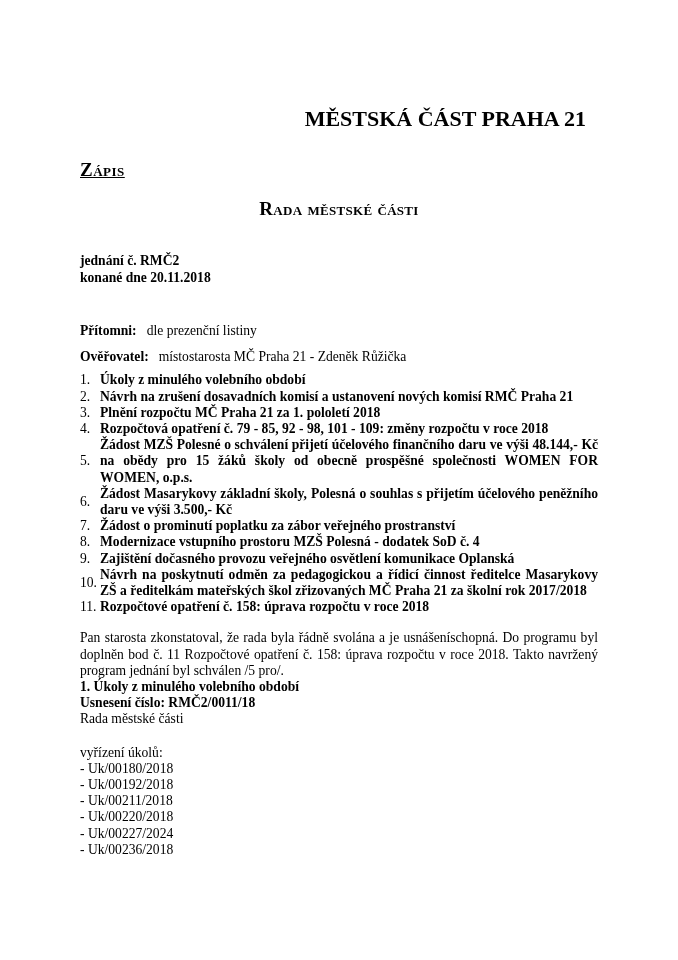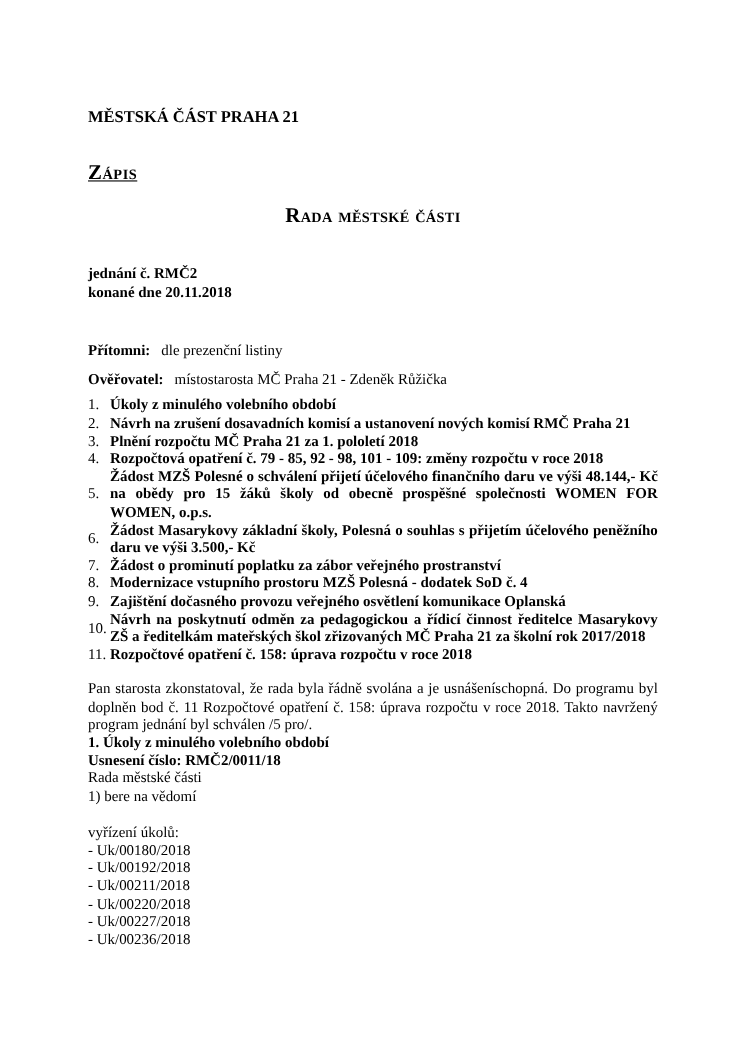--- a/index.html
+++ b/index.html
@@ -9,25 +9,25 @@
     height: 960px;
     background: #ffffff;
     color: #000000;
     font-family: "Liberation Serif", "DejaVu Serif", serif;
     font-size: 13.6px;
     overflow: hidden;
   }
   .content { padding: 97px 80px 0 80px; }
 
   .doc-title {
-    margin: 0;
-    font-size: 15px;
+    margin: 12px;
+    font-size: 22px;
     line-height: 20px;
     font-weight: bold;
-    text-align: left;
+    text-align: right;
   }
   .zapis-line { margin-top: 30px; text-align: left; }
   .zapis {
     font-size: 19px;
     font-weight: bold;
     font-variant: small-caps;
     text-decoration: underline;
     letter-spacing: 0.5px;
   }
   .rada-line { margin-top: 17px; text-align: center; }
@@ -148,27 +148,26 @@
         <span class="agenda-text">Rozpočtové opatření č. 158: úprava rozpočtu v roce 2018</span>
       </div>
     </div>
 
     <p class="opening">Pan starosta zkonstatoval, že rada byla řádně svolána a je usnášeníschopná. Do programu byl doplněn bod č. 11 Rozpočtové opatření č. 158: úprava rozpočtu v roce 2018. Takto navržený program jednání byl schválen /5 pro/.</p>
 
     <div class="section">
       <div class="bold">1. Úkoly z minulého volebního období</div>
       <div class="bold">Usnesení číslo: RMČ2/0011/18</div>
       <div>Rada městské části</div>
-      <div>1) bere na vědomí</div>
 
       <div class="tasks-heading">vyřízení úkolů:</div>
       <div>
         <div class="task-row">- Uk/00180/2018</div>
         <div class="task-row">- Uk/00192/2018</div>
         <div class="task-row">- Uk/00211/2018</div>
         <div class="task-row">- Uk/00220/2018</div>
-        <div class="task-row">- Uk/00227/2018</div>
+        <div class="task-row">- Uk/00227/2024</div>
         <div class="task-row">- Uk/00236/2018</div>
       </div>
     </div>
 
   </div>
 </div>
 
 </body></html>

